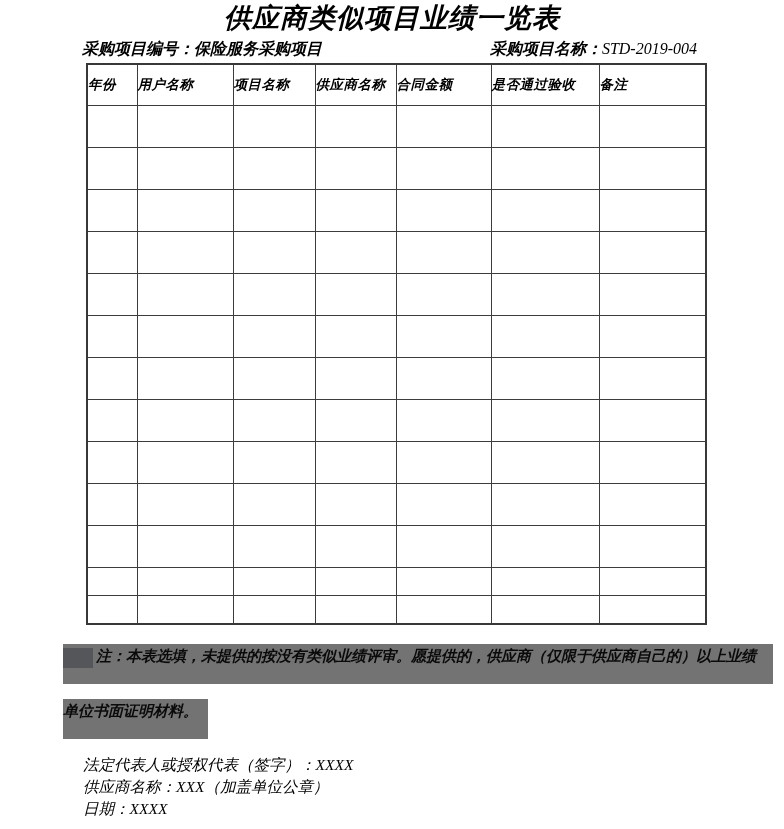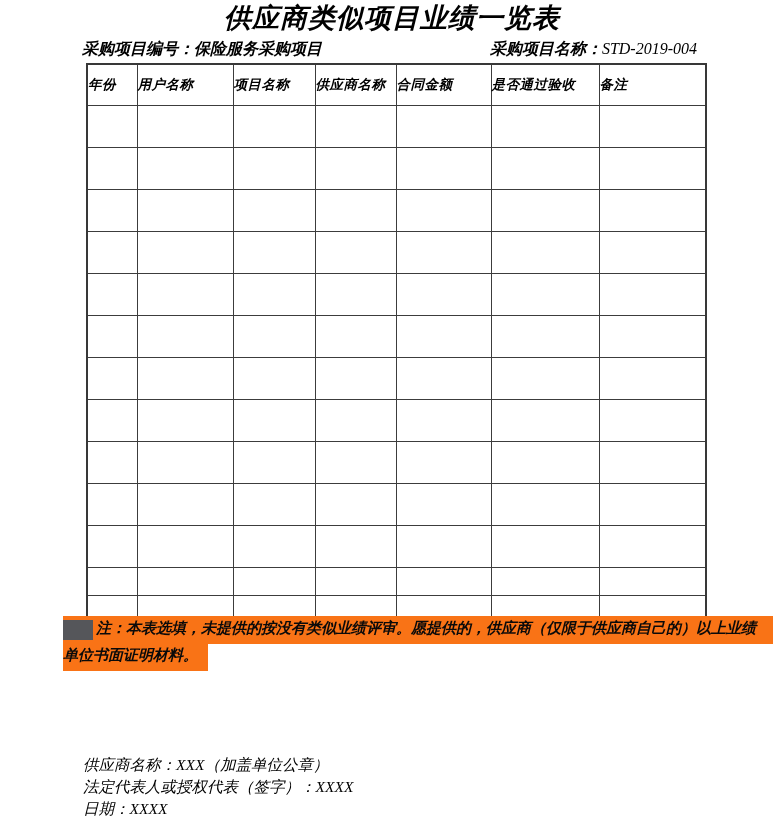--- a/index.html
+++ b/index.html
@@ -85,23 +85,24 @@
     font-weight: 600;
     font-size: 15px;
     color: #0a0a0a;
   }
   .note-line {
     height: 24px;
     margin-bottom: 3px;
     white-space: nowrap;
   }
   .band {
-    background: #f97316;
-    height: 28px;
+    background: #737373;
+    height: 40px;
     line-height: 24px;
+    margin-top: 28px;
   }
   .band.full { display: block; width: 100%; }
   .band.part { display: inline-block; padding-right: 10px; }
   .dark-indent {
     display: inline-block;
     width: 30px;
     height: 20px;
     background: #55565a;
     vertical-align: middle;
     margin-right: 3px;
@@ -280,18 +281,18 @@
   <div id="note">
     <div class="note-line">
       <span class="band full"><span class="dark-indent"></span><span class="nt">注：本表选填，未提供的按没有类似业绩评审。愿提供的，供应商（仅限于供应商自己的）以上业绩</span></span>
     </div>
     <div class="note-line">
       <span class="band part"><span class="nt">单位书面证明材料。</span></span>
     </div>
   </div>
 
   <div id="signature">
+    <div class="sig-line">法定代表人或授权代表（签字）：XXXX</div>
     <div class="sig-line">供应商名称：XXX（加盖单位公章）</div>
-    <div class="sig-line">法定代表人或授权代表（签字）：XXXX</div>
     <div class="sig-line">日期：XXXX</div>
   </div>
 
 </div>
 
 </body></html>

